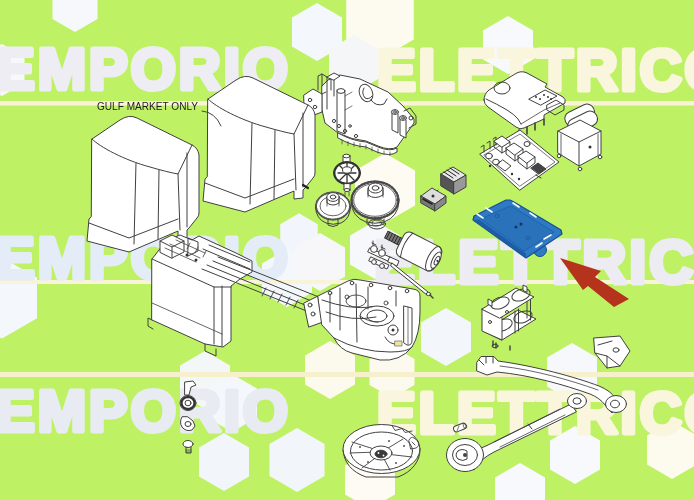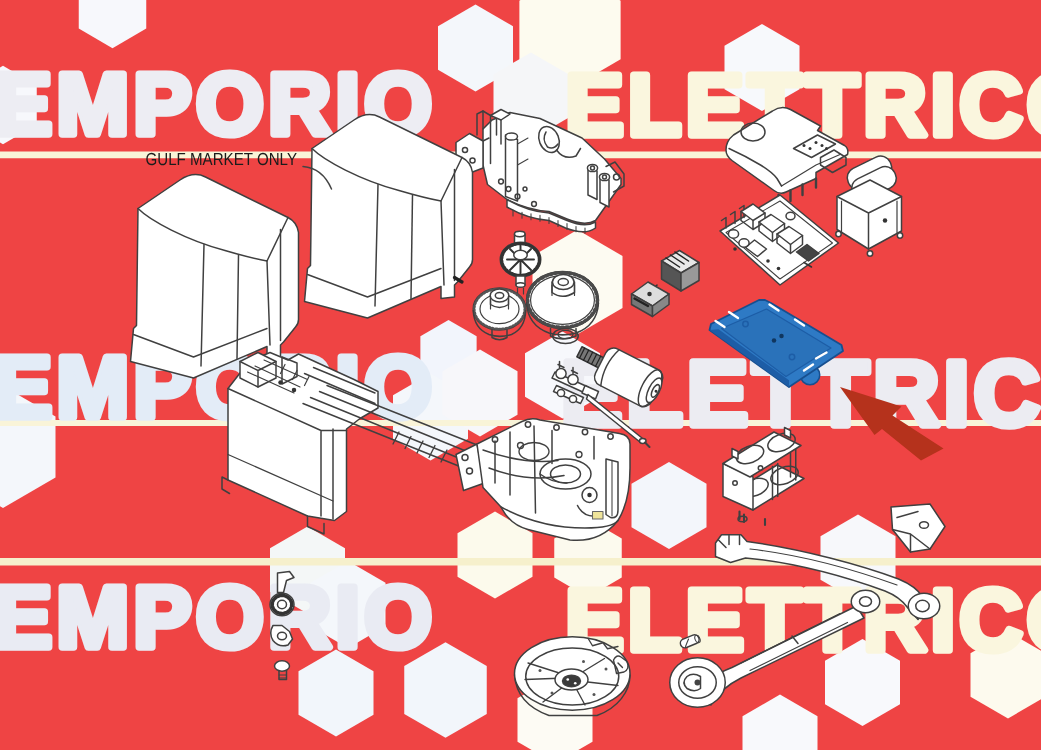--- a/index.html
+++ b/index.html
@@ -1,16 +1,16 @@
 <!DOCTYPE html>
 <html><head>
 <meta charset="utf-8">
 <style>
 html,body{margin:0;padding:0;background:#fff;}
-#stage{position:relative;width:694px;height:500px;overflow:hidden;background:#ef4444;
+#stage{position:relative;width:694px;height:500px;overflow:hidden;background:#bef264;
 font-family:"Liberation Sans", sans-serif;}
 .wmt{font-family:"Liberation Sans", sans-serif;font-weight:bold;letter-spacing:3px;
 paint-order:stroke;stroke-linejoin:round;}
 </style>
 </head>
 <body>
 <div id="stage">
 <svg width="694" height="500" viewBox="0 0 694 500">
 <defs>
 <path id="hex" d="M0,-29 L25,-14.5 L25,14.5 L0,29 L-25,14.5 L-25,-14.5 Z"></path>

